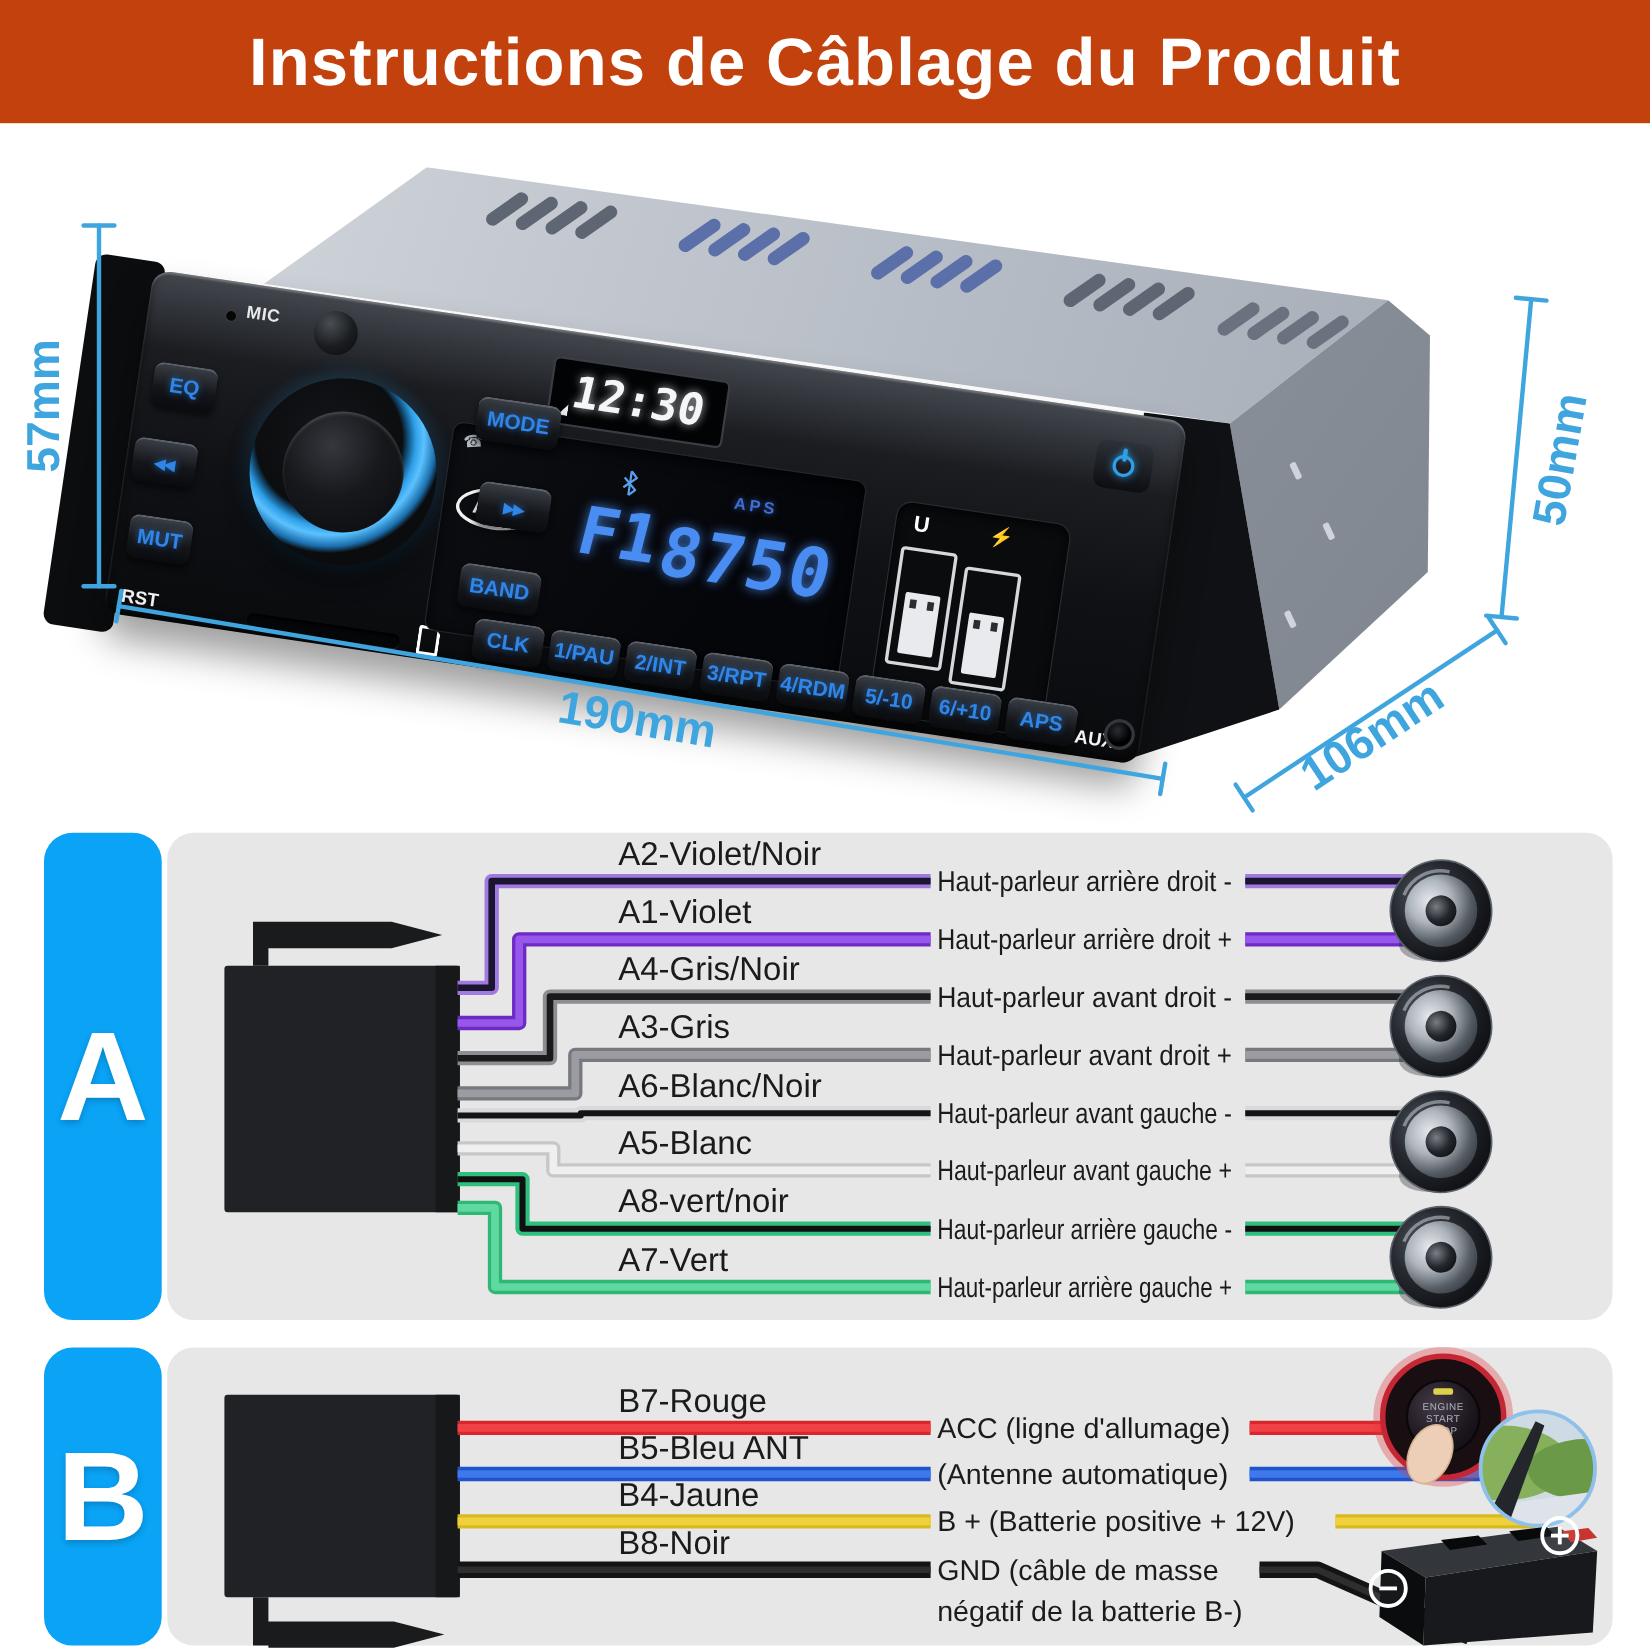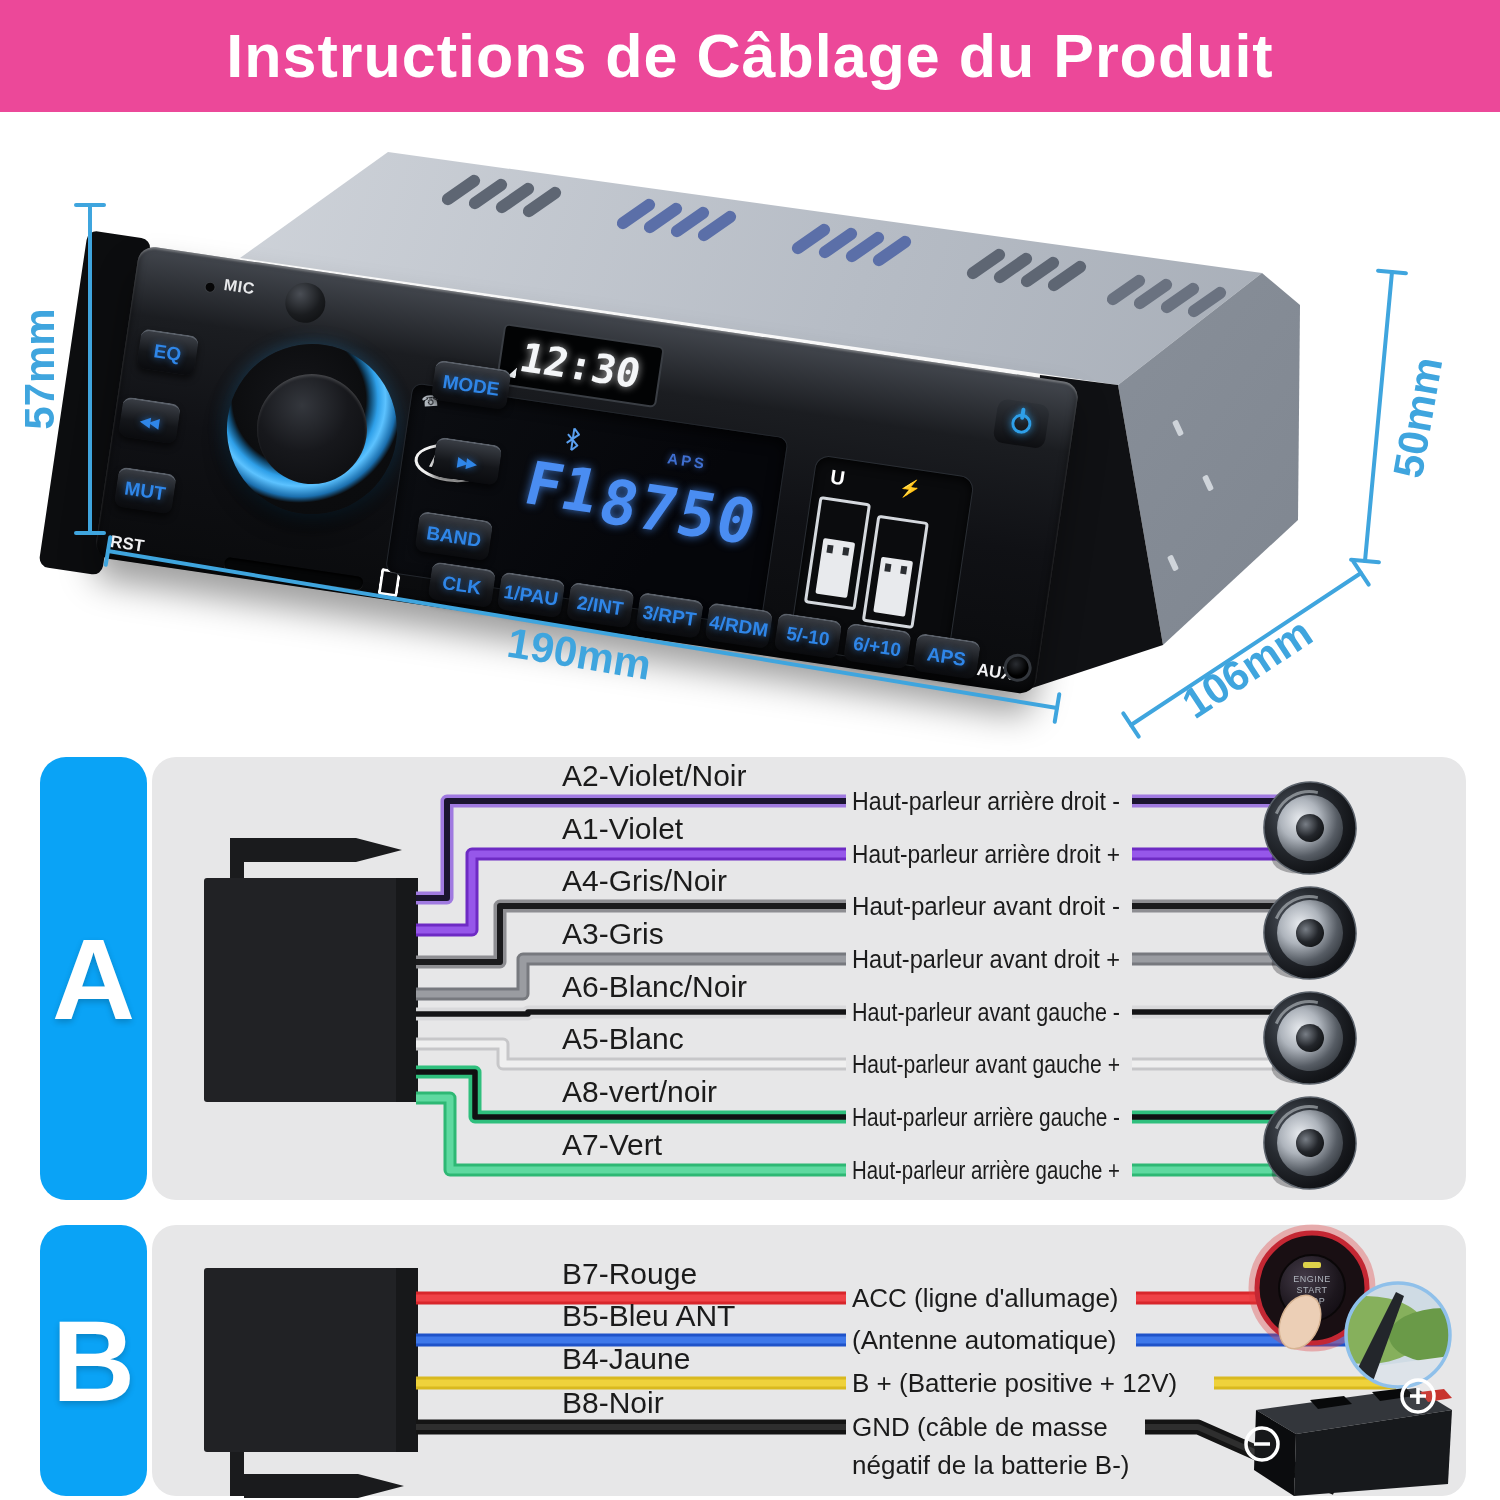--- a/index.html
+++ b/index.html
@@ -1,19 +1,19 @@
 <!DOCTYPE html>
 <html><head>
 <meta charset="utf-8">
 <style>
   html,body{margin:0;padding:0;background:#fff;}
   .canvas{position:relative;width:1500px;height:1500px;background:#ffffff;overflow:hidden;
           font-family:"Liberation Sans",sans-serif;}
   
-  .header{position:absolute;left:0;top:0;width:1500px;height:112px;background:#ec4899;
+  .header{position:absolute;left:0;top:0;width:1500px;height:112px;background:#c2410c;
           display:flex;align-items:center;justify-content:center;}
   .header h1{margin:0;color:#fff;font-size:61px;font-weight:bold;letter-spacing:1px;}
   
   .stage{position:absolute;left:0;top:0;width:1500px;height:1500px;}
   .poly{position:absolute;left:0;top:0;width:1500px;height:1500px;}
   .chassis-top{background:linear-gradient(108deg,#d3d7dd 8%,#b6bcc5 48%,#99a0aa 95%);
     clip-path:polygon(388px 152px,1262px 273px,1118px 385px,240px 258px);}
   .chassis-side{background:linear-gradient(125deg,#a9afb8 5%,#868d97 55%,#6f7680 100%);
     clip-path:polygon(1262px 273px,1300px 305px,1298px 520px,1163px 645px,1118px 385px);}
   .chassis-under{background:#101114;

